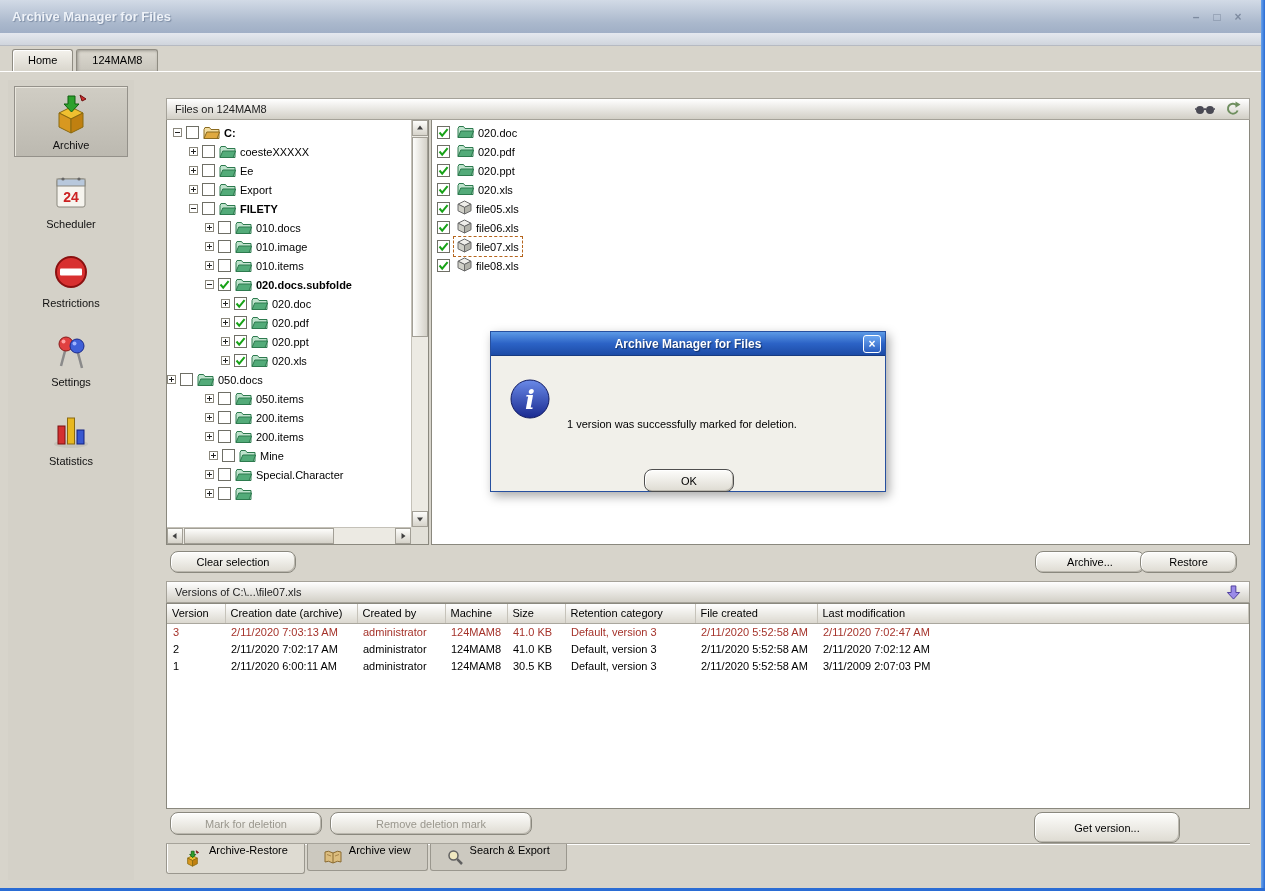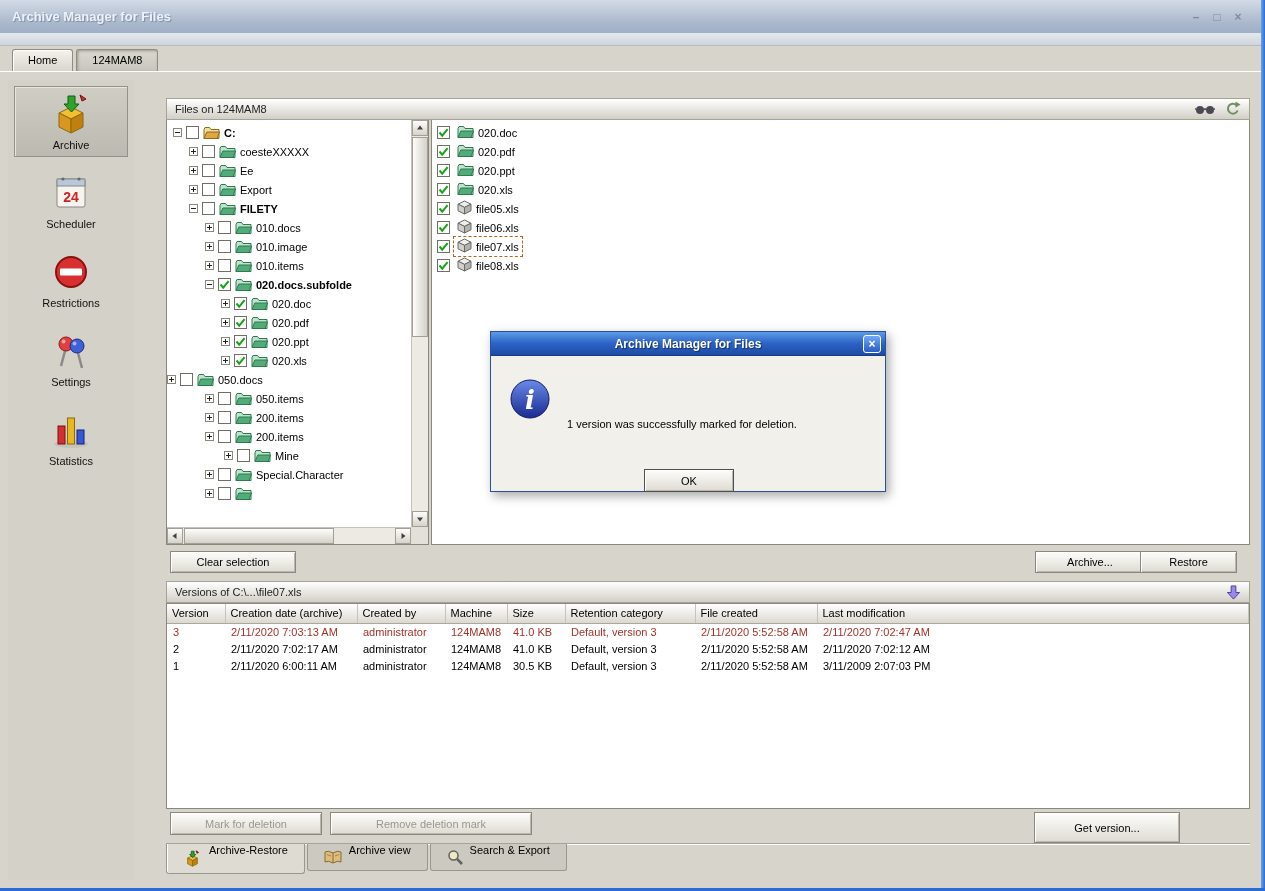--- a/index.html
+++ b/index.html
@@ -88,21 +88,21 @@
 
 .list-pane { position:absolute; left:431px; top:120px; width:819px; height:425px;
   background:#fff; border:1px solid #8a887e; border-top:none; padding-top:3px; overflow:hidden; }
 .frow { height:19px; display:flex; align-items:center; padding-left:5px; cursor:default; }
 .frow .cbwrap { margin-right:4px; display:inline-flex; }
 .fcontent { display:flex; align-items:center; gap:4px; padding:1px 3px; }
 .frow.focused .fcontent { outline:1px dashed #b5651d; }
 
 
 .btn { position:absolute; height:22px; font-family:inherit; font-size:11px;
-  background:linear-gradient(#fdfdfb,#dedbd2); border:1px solid #8a887e; border-radius:0;
+  background:linear-gradient(#fdfdfb,#dedbd2); border:1px solid #8a887e; border-radius:8px;
   box-shadow:inset 1px 1px 0 #ffffff, inset -1px -1px 0 #bab7ae; color:#000; cursor:pointer; }
 .btn:disabled { color:#9a978e; }
 .clear-btn   { left:170px; top:551px; width:126px; }
 .archive-btn { left:1035px; top:551px; width:110px; }
 .restore-btn { left:1140px; top:551px; width:97px; }
 .mark-btn    { left:170px; top:812px; width:152px; height:23px; }
 .remove-btn  { left:330px; top:812px; width:202px; height:23px; }
 .getv-btn    { left:1034px; top:812px; width:146px; height:31px; }
 
 
@@ -584,21 +584,21 @@
             </svg>
           </span>
           <span class="ficon">
             <svg width="17" height="14" viewBox="0 0 17 14">
               <path d="M1 12.5 L1 3.5 L2 1.5 L6.5 1.5 L8 3.5 L16 3.5 L16 12.5 Z" fill="#bfe3cd" stroke="#2d7a4e"></path>
               <path d="M1 12.5 L3.8 6 L16.6 6 L14 12.5 Z" fill="#53ab79" stroke="#2d7a4e"></path>
             </svg>
           </span>
           <span class="tlabel">200.items</span>
         </div>
-        <div class="trow" style="padding-left: 57px;">
+        <div class="trow" style="padding-left: 42px;">
           <span class="exp">
             <svg width="9" height="9">
               <rect x="0.5" y="0.5" width="8" height="8" fill="#fff" stroke="#8a877c"></rect>
               <line x1="2" y1="4.5" x2="7" y2="4.5" stroke="#222"></line>
               <line x1="4.5" y1="2" x2="4.5" y2="7" stroke="#222"></line>
             </svg>
           </span>
           <span class="cbwrap">
             <svg width="13" height="13">
               <rect x="0.5" y="0.5" width="12" height="12" fill="#ffffff" stroke="#6f6f66"></rect>

